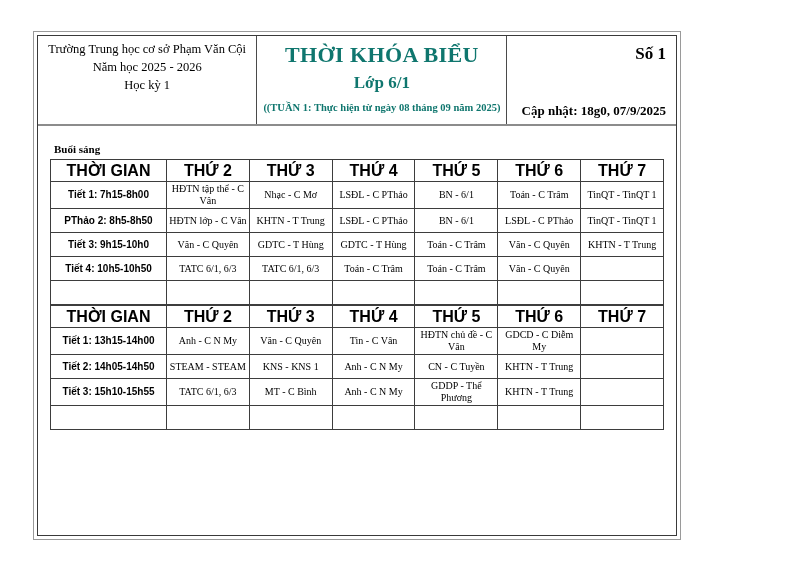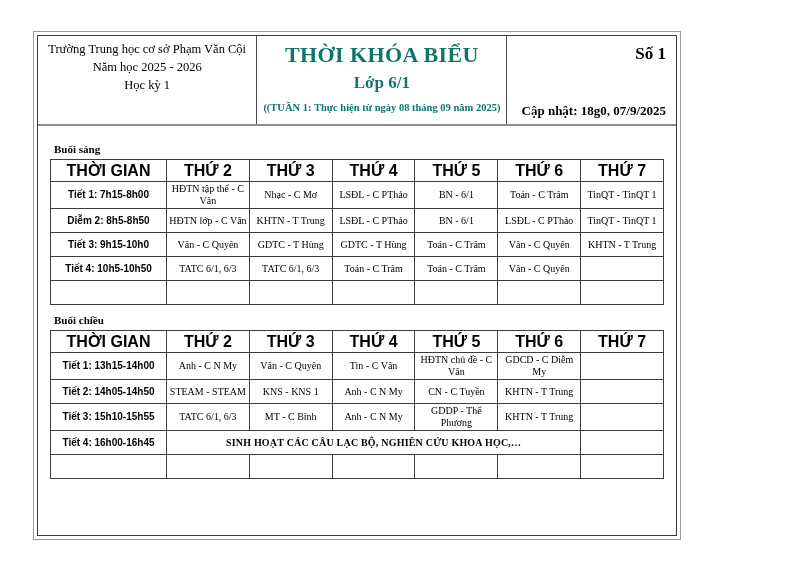--- a/index.html
+++ b/index.html
@@ -190,21 +190,21 @@
           <tr>
             <td class="col-time">Tiết 1: 7h15-8h00</td>
             <td>HĐTN tập thể - C Vân</td>
             <td>Nhạc - C Mơ</td>
             <td>LSĐL - C PThảo</td>
             <td>BN - 6/1</td>
             <td>Toán - C Trâm</td>
             <td>TinQT - TinQT 1</td>
           </tr>
           <tr>
-            <td class="col-time">Diễm 2: 8h5-8h50</td>
+            <td class="col-time">PThảo 2: 8h5-8h50</td>
             <td>HĐTN lớp - C Vân</td>
             <td>KHTN - T Trung</td>
             <td>LSĐL - C PThảo</td>
             <td>BN - 6/1</td>
             <td>LSĐL - C PThảo</td>
             <td>TinQT - TinQT 1</td>
           </tr>
           <tr>
             <td class="col-time">Tiết 3: 9h15-10h0</td>
             <td>Văn - C Quyên</td>
@@ -228,21 +228,20 @@
             <td class="cell-empty"></td>
             <td class="cell-empty"></td>
             <td class="cell-empty"></td>
             <td class="cell-empty"></td>
             <td class="cell-empty"></td>
             <td class="cell-empty"></td>
           </tr>
         </tbody>
       </table>
 
-      <div class="session-title">Buổi chiều</div>
       <table class="tkb">
         <thead>
           <tr>
             <th class="col-time">THỜI GIAN</th>
             <th>THỨ 2</th>
             <th>THỨ 3</th>
             <th>THỨ 4</th>
             <th>THỨ 5</th>
             <th>THỨ 6</th>
             <th>THỨ 7</th>
@@ -270,25 +269,20 @@
           <tr>
             <td class="col-time">Tiết 3: 15h10-15h55</td>
             <td>TATC 6/1, 6/3</td>
             <td>MT - C Bình</td>
             <td>Anh - C N My</td>
             <td>GDDP - Thể Phương</td>
             <td>KHTN - T Trung</td>
             <td class="cell-empty"></td>
           </tr>
           <tr>
-            <td class="col-time">Tiết 4: 16h00-16h45</td>
-            <td class="merged-act" colspan="5">SINH HOẠT CÁC CÂU LẠC BỘ, NGHIÊN CỨU KHOA HỌC,…</td>
-            <td class="cell-empty"></td>
-          </tr>
-          <tr>
             <td class="col-time blank-row"></td>
             <td class="cell-empty"></td>
             <td class="cell-empty"></td>
             <td class="cell-empty"></td>
             <td class="cell-empty"></td>
             <td class="cell-empty"></td>
             <td class="cell-empty"></td>
           </tr>
         </tbody>
       </table>

